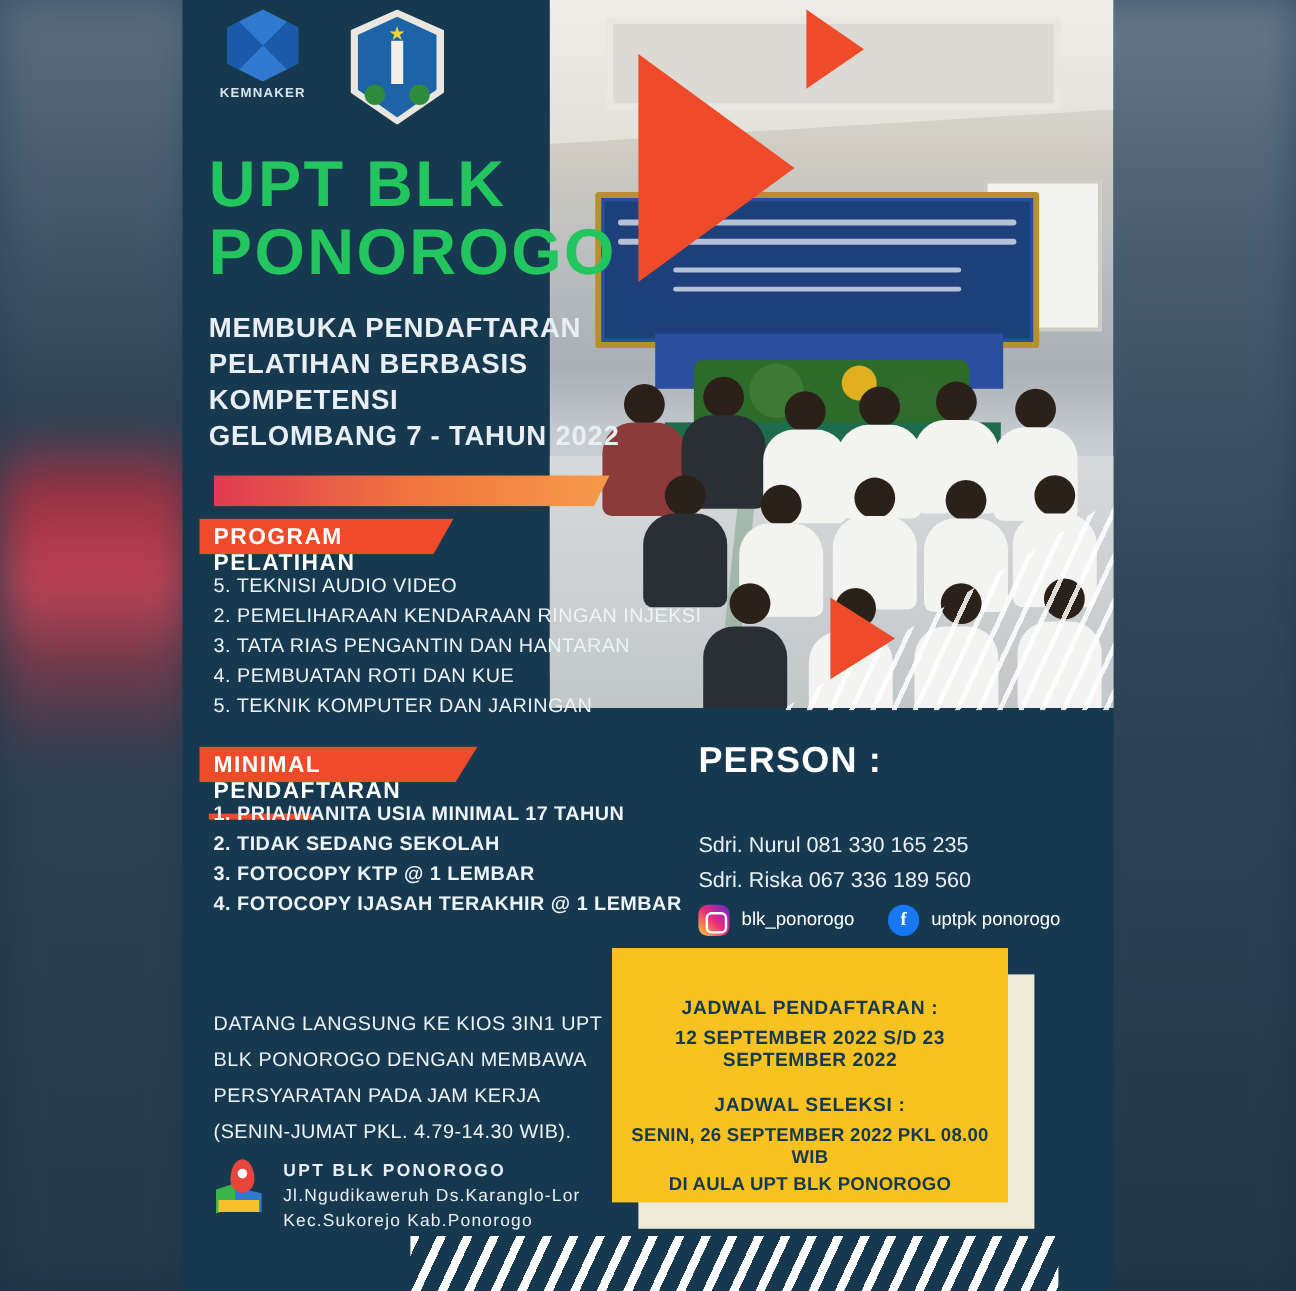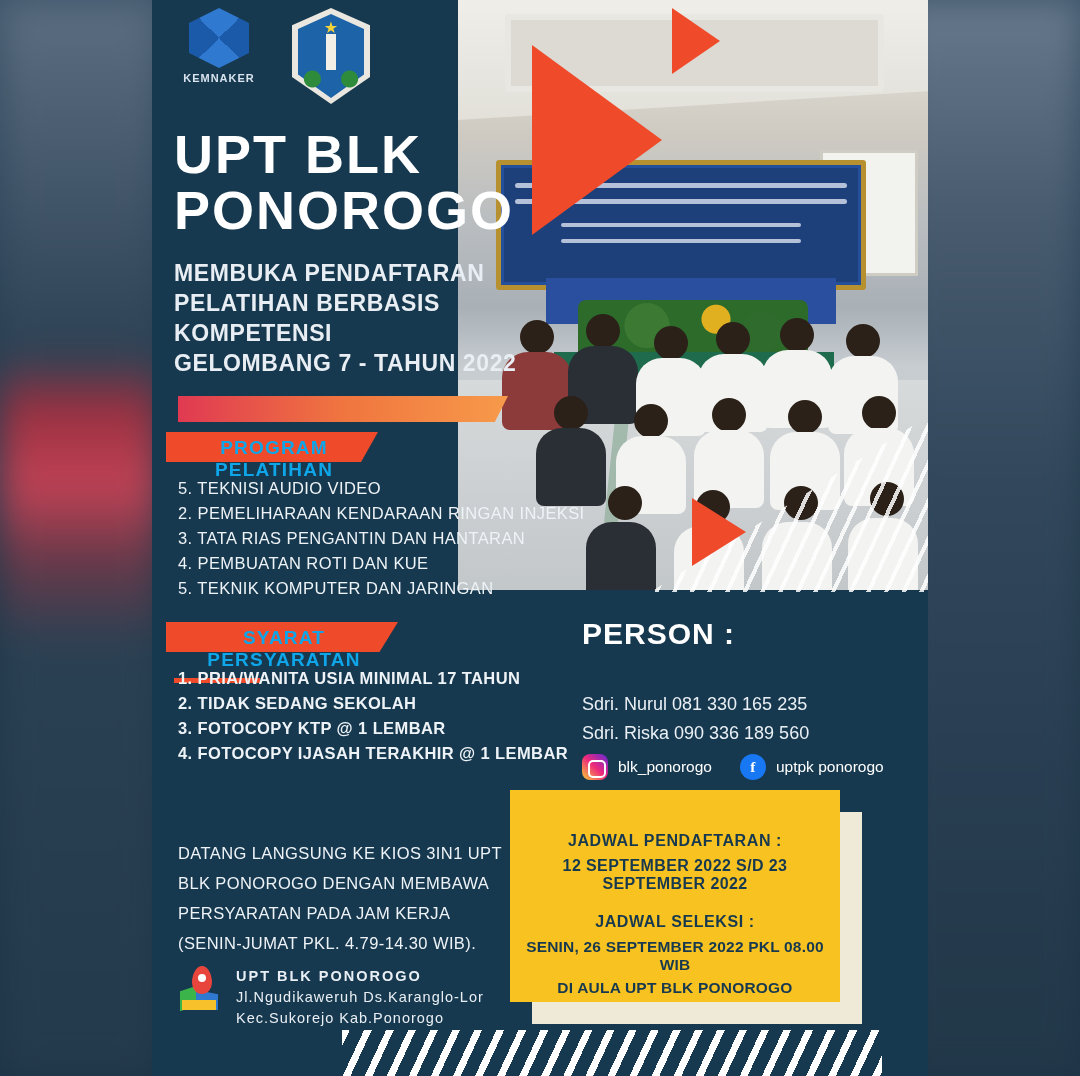--- a/index.html
+++ b/index.html
@@ -65,33 +65,33 @@
      conic-gradient(from 45deg,#1b5aa8 0 25%,#2f7ad0 0 50%,#1b5aa8 0 75%,#2f7ad0 0 100%);
      clip-path:polygon(50% 0,100% 25%,100% 75%,50% 100%,0 75%,0 25%);}
   .logo-kemnaker .txt{color:#d8e3ee;font-size:11px;letter-spacing:1px;margin-top:4px;font-weight:bold;}
   .logo-jatim{width:78px;height:96px;background:#e9e7df;clip-path:polygon(50% 0,100% 18%,100% 72%,50% 100%,0 72%,0 18%);position:relative;}
   .logo-jatim .inner{position:absolute;inset:6px;background:#1c63a8;clip-path:polygon(50% 0,100% 18%,100% 72%,50% 100%,0 72%,0 18%);}
   .logo-jatim .star{position:absolute;left:50%;top:10px;transform:translateX(-50%);color:#f3d23c;font-size:16px;}
   .logo-jatim .tugu{position:absolute;left:50%;top:26px;transform:translateX(-50%);width:10px;height:36px;background:#f1efe6;}
   .logo-jatim .padi{position:absolute;left:8px;right:8px;bottom:14px;height:22px;background:radial-gradient(circle at 20% 50%,#2e8b3c 0 8px,transparent 9px),radial-gradient(circle at 80% 50%,#2e8b3c 0 8px,transparent 9px);}
 
   
-  .headline{position:absolute;left:22px;top:126px;color:#ffffff;font-weight:bold;
+  .headline{position:absolute;left:22px;top:126px;color:#22c55e;font-weight:bold;
      font-size:54px;line-height:56px;letter-spacing:2px;}
   .subhead{position:absolute;left:22px;top:258px;color:#e8eef3;font-weight:bold;
      font-size:23px;line-height:30px;letter-spacing:.6px;}
 
   
   .gradbar{position:absolute;left:26px;top:396px;width:330px;height:26px;
      background:linear-gradient(90deg,#e03a52,#f0753f,#f79a4a);
      clip-path:polygon(0 0,100% 0,96% 100%,0 100%);}
   .sechead{position:absolute;}
   .sechead .bar{position:absolute;left:0;top:0;height:30px;background:#ef4b2b;
      clip-path:polygon(0 0,100% 0,92% 100%,0 100%);}
-  .sechead .label{position:relative;color:#0ea5e9;font-weight:bold;font-size:19px;letter-spacing:1.2px;padding:5px 16px 5px 12px;text-align:center;}
+  .sechead .label{position:relative;color:#ffffff;font-weight:bold;font-size:19px;letter-spacing:1.2px;padding:5px 16px 5px 12px;}
   .sechead .underline{position:absolute;left:8px;bottom:-7px;width:86px;height:5px;background:#ef4b2b;}
 
   .list{position:absolute;color:#eef3f7;font-size:16.5px;line-height:25px;letter-spacing:.4px;}
   .list div{white-space:nowrap;}
 
   
   .contact-title{position:absolute;left:430px;top:617px;color:#ffffff;font-weight:bold;font-size:30px;line-height:34px;letter-spacing:1px;}
   .contact-lines{position:absolute;left:430px;top:690px;color:#eaf0f5;font-size:18px;line-height:29px;}
   .social{position:absolute;left:430px;top:754px;display:flex;align-items:center;gap:10px;color:#fff;font-size:15.5px;}
   .ig{width:26px;height:26px;border-radius:8px;background:linear-gradient(45deg,#f9ce34,#ee2a7b,#6228d7);position:relative;}
@@ -219,21 +219,21 @@
   <div class="list" style="left:26px;top:476px;">
     <div>5. TEKNISI AUDIO VIDEO</div>
     <div>2. PEMELIHARAAN KENDARAAN RINGAN INJEKSI</div>
     <div>3. TATA RIAS PENGANTIN DAN HANTARAN</div>
     <div>4. PEMBUATAN ROTI DAN KUE</div>
     <div>5. TEKNIK KOMPUTER DAN JARINGAN</div>
   </div>
 
   <div class="sechead" style="left:14px;top:622px;width:240px;">
     <div class="bar" style="width:232px;"></div>
-    <div class="label">SYARAT PERSYARATAN</div>
+    <div class="label">MINIMAL PENDAFTARAN</div>
     <div class="underline"></div>
   </div>
   <div class="list" style="left:26px;top:666px;font-weight:bold;">
     <div>1. PRIA/WANITA USIA MINIMAL 17 TAHUN</div>
     <div>2. TIDAK SEDANG SEKOLAH</div>
     <div>3. FOTOCOPY KTP @ 1 LEMBAR</div>
     <div>4. FOTOCOPY IJASAH TERAKHIR @ 1 LEMBAR</div>
   </div>
 
   <div class="list" style="left:26px;top:838px;line-height:30px;">
@@ -241,21 +241,21 @@
     <div>BLK PONOROGO DENGAN MEMBAWA</div>
     <div>PERSYARATAN PADA JAM KERJA</div>
     <div>(SENIN-JUMAT PKL. 4.79-14.30 WIB).</div>
   </div>
 
   <div class="contact-title">
     <div>PERSON :</div>
   </div>
   <div class="contact-lines">
     <div>Sdri. Nurul 081 330 165 235</div>
-    <div>Sdri. Riska 090 336 189 560</div>
+    <div>Sdri. Riska 067 336 189 560</div>
   </div>
   <div class="social">
     <span class="ig"></span>
     <span>blk_ponorogo</span>
     <span class="fb" style="margin-left:18px">f</span>
     <span>uptpk ponorogo</span>
   </div>
 
   <div class="card-shadow"></div>
   <div class="card">

